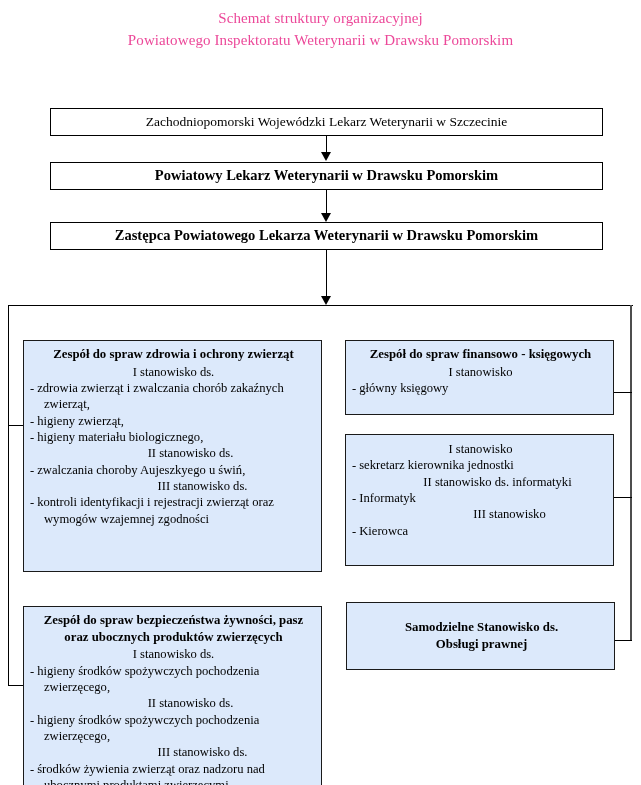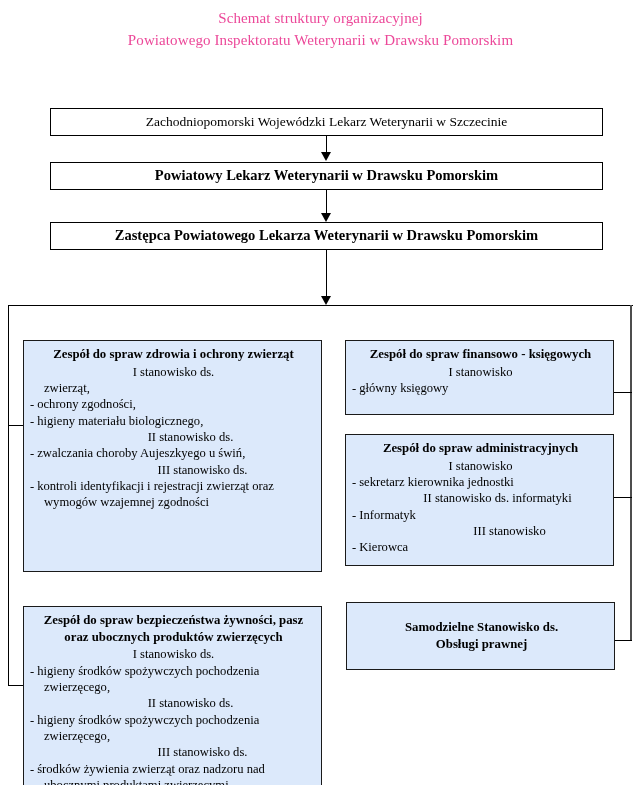--- a/index.html
+++ b/index.html
@@ -153,22 +153,23 @@
   <div class="hline" style="left:8px; top:425px; width:16px;"></div>
   <div class="hline" style="left:8px; top:685px; width:16px;"></div>
 
   <div class="hline" style="left:614px; top:392px; width:18px;"></div>
   <div class="hline" style="left:614px; top:497px; width:18px;"></div>
   <div class="hline" style="left:614px; top:640px; width:18px;"></div>
 
   <div class="unit-box" style="left:23px; top:340px; width:299px; height:232px;">
     <div class="unit-title">Zespół do spraw zdrowia i ochrony zwierząt</div>
     <div class="post-head">I stanowisko ds.</div>
+    <div class="post-item"><span class="dash">-</span><span>zdrowia zwierząt i zwalczania chorób zakaźnych</span></div>
     <div class="post-cont">zwierząt,</div>
-    <div class="post-item"><span class="dash">-</span><span>ochrony zgodności,</span></div>
+    <div class="post-item"><span class="dash">-</span><span>higieny zwierząt,</span></div>
     <div class="post-item"><span class="dash">-</span><span>higieny materiału biologicznego,</span></div>
     <div class="post-head ind2">II stanowisko ds.</div>
     <div class="post-item"><span class="dash">-</span><span>zwalczania choroby Aujeszkyego u świń,</span></div>
     <div class="post-head ind3">III stanowisko ds.</div>
     <div class="post-item"><span class="dash">-</span><span>kontroli identyfikacji i rejestracji zwierząt oraz</span></div>
     <div class="post-cont">wymogów wzajemnej zgodności</div>
   </div>
 
   <div class="unit-box" style="left:23px; top:590px; width:299px; height:185px;margin-top:16px;">
     <div class="unit-title">Zespół do spraw bezpieczeństwa żywności, pasz</div>
@@ -184,21 +185,20 @@
     <div class="post-cont">ubocznymi produktami zwierzęcymi</div>
   </div>
 
   <div class="unit-box" style="left:345px; top:340px; width:269px; height:75px;">
     <div class="unit-title">Zespół do spraw finansowo - księgowych</div>
     <div class="post-head">I stanowisko</div>
     <div class="post-item"><span class="dash">-</span><span>główny księgowy</span></div>
   </div>
 
   <div class="unit-box" style="left:345px; top:434px; width:269px; height:132px;">
-    <div class="unit-title">Zespół do spraw administracyjnych</div>
     <div class="post-head">I stanowisko</div>
     <div class="post-item"><span class="dash">-</span><span>sekretarz kierownika jednostki</span></div>
     <div class="post-head ind2">II stanowisko ds. informatyki</div>
     <div class="post-item"><span class="dash">-</span><span>Informatyk</span></div>
     <div class="post-head ind3">III stanowisko</div>
     <div class="post-item"><span class="dash">-</span><span>Kierowca</span></div>
   </div>
 
   <div class="unit-box" style="left:346px; top:602px; width:269px; height:68px; display:flex; flex-direction:column; align-items:center; justify-content:center;">
     <div class="center-only">Samodzielne Stanowisko ds.</div>

